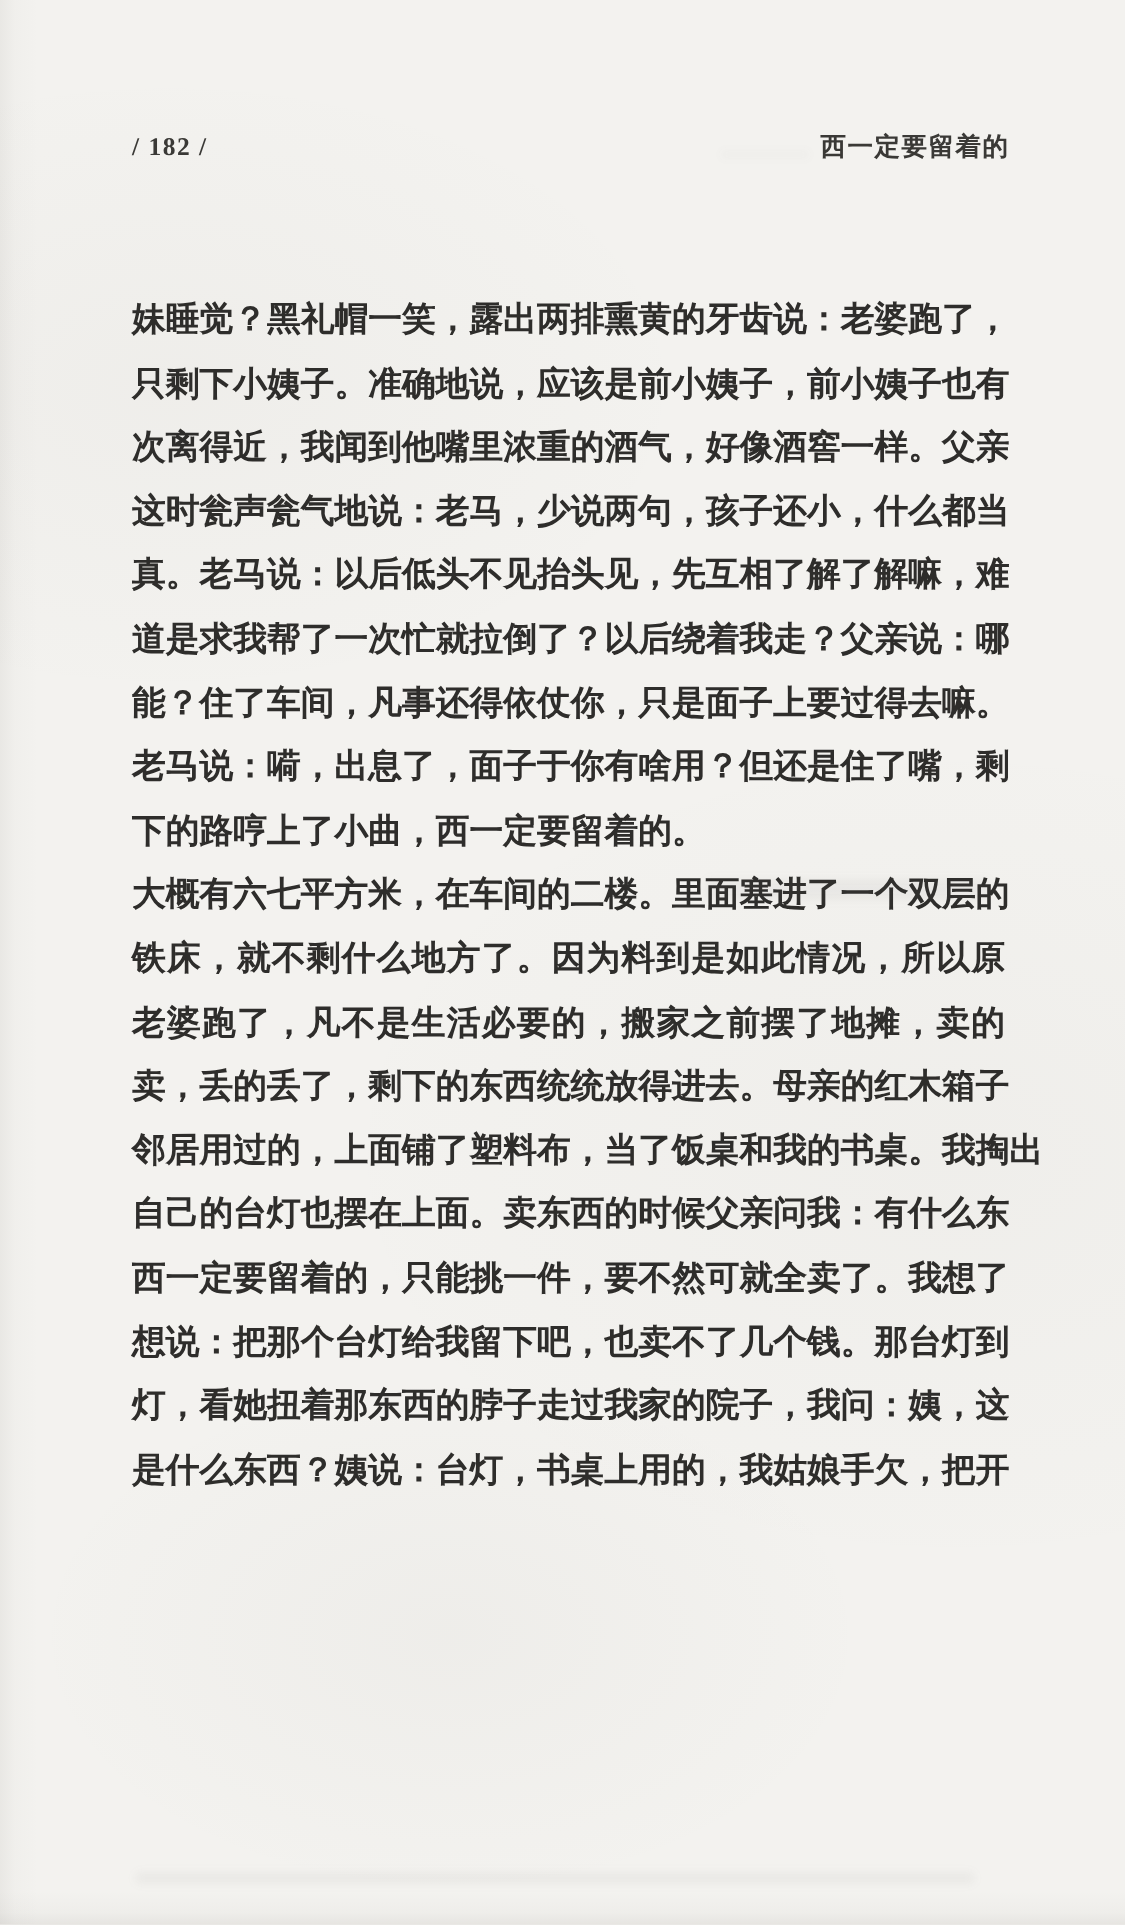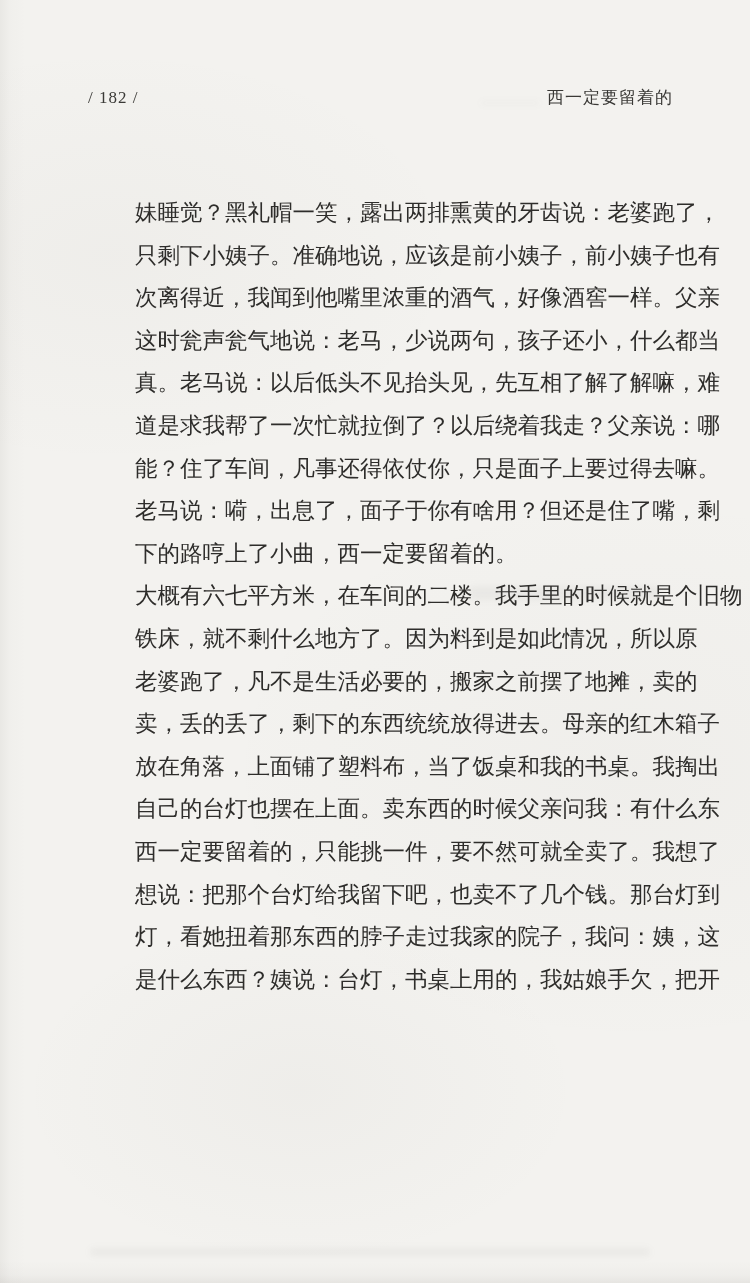--- a/index.html
+++ b/index.html
@@ -15,20 +15,21 @@
     background:
       radial-gradient(ellipse 500px 300px at 15% 20%, rgba(120,115,105,0.035), transparent 70%),
       radial-gradient(ellipse 600px 400px at 85% 60%, rgba(120,115,105,0.03), transparent 70%),
       radial-gradient(ellipse 400px 250px at 40% 85%, rgba(120,115,105,0.04), transparent 70%),
       linear-gradient(90deg, rgba(100,95,88,0.07) 0px, rgba(100,95,88,0.02) 10px, transparent 26px),
       linear-gradient(0deg, rgba(100,95,88,0.09) 0px, rgba(100,95,88,0.03) 8px, transparent 22px),
       #f3f2ef;
     overflow: hidden;
     font-family: "Liberation Serif", "DejaVu Serif", serif;
     color: #2e2d2b;
+    font-weight: bold;
   }
   .running-header {
     position: absolute;
     top: 86px;
     left: 88px;
     right: 77px;
     display: flex;
     justify-content: space-between;
     align-items: baseline;
     font-size: 17px;
@@ -43,21 +44,20 @@
   }
   .line {
     height: 42.6px;
     line-height: 42.6px;
     font-size: 22.5px;
     white-space: nowrap;
     text-align: justify;
     text-align-last: justify;
     text-justify: inter-ideograph;
     color: #2e2d2b;
-    margin-left: 47px;
   }
   .line.para-last {
     text-align-last: left;
   }
   .line.indent {
     padding-left: 52px;
   }
   
   .artifact {
     position: absolute;
@@ -83,25 +83,25 @@
   <div class="text-block">
     <div class="line">妹睡觉？黑礼帽一笑，露出两排熏黄的牙齿说：老婆跑了，</div>
     <div class="line">只剩下小姨子。准确地说，应该是前小姨子，前小姨子也有</div>
     <div class="line">次离得近，我闻到他嘴里浓重的酒气，好像酒窖一样。父亲</div>
     <div class="line">这时瓮声瓮气地说：老马，少说两句，孩子还小，什么都当</div>
     <div class="line">真。老马说：以后低头不见抬头见，先互相了解了解嘛，难</div>
     <div class="line">道是求我帮了一次忙就拉倒了？以后绕着我走？父亲说：哪</div>
     <div class="line">能？住了车间，凡事还得依仗你，只是面子上要过得去嘛。</div>
     <div class="line">老马说：嗬，出息了，面子于你有啥用？但还是住了嘴，剩</div>
     <div class="line para-last">下的路哼上了小曲，西一定要留着的。</div>
-    <div class="line">大概有六七平方米，在车间的二楼。我手里的时候就是个旧物</div>
+    <div class="line">大概有六七平方米，在车间的二楼。里面塞进了一个双层的</div>
     <div class="line">铁床，就不剩什么地方了。因为料到是如此情况，所以原</div>
     <div class="line">老婆跑了，凡不是生活必要的，搬家之前摆了地摊，卖的</div>
     <div class="line">卖，丢的丢了，剩下的东西统统放得进去。母亲的红木箱子</div>
-    <div class="line">放在角落，上面铺了塑料布，当了饭桌和我的书桌。我掏出</div>
+    <div class="line">邻居用过的，上面铺了塑料布，当了饭桌和我的书桌。我掏出</div>
     <div class="line">自己的台灯也摆在上面。卖东西的时候父亲问我：有什么东</div>
     <div class="line">西一定要留着的，只能挑一件，要不然可就全卖了。我想了</div>
     <div class="line">想说：把那个台灯给我留下吧，也卖不了几个钱。那台灯到</div>
     <div class="line">灯，看她扭着那东西的脖子走过我家的院子，我问：姨，这</div>
     <div class="line">是什么东西？姨说：台灯，书桌上用的，我姑娘手欠，把开</div>
   </div>
 
   <div class="artifact a1"></div>
   <div class="artifact a2"></div>
   <div class="artifact a3"></div>

